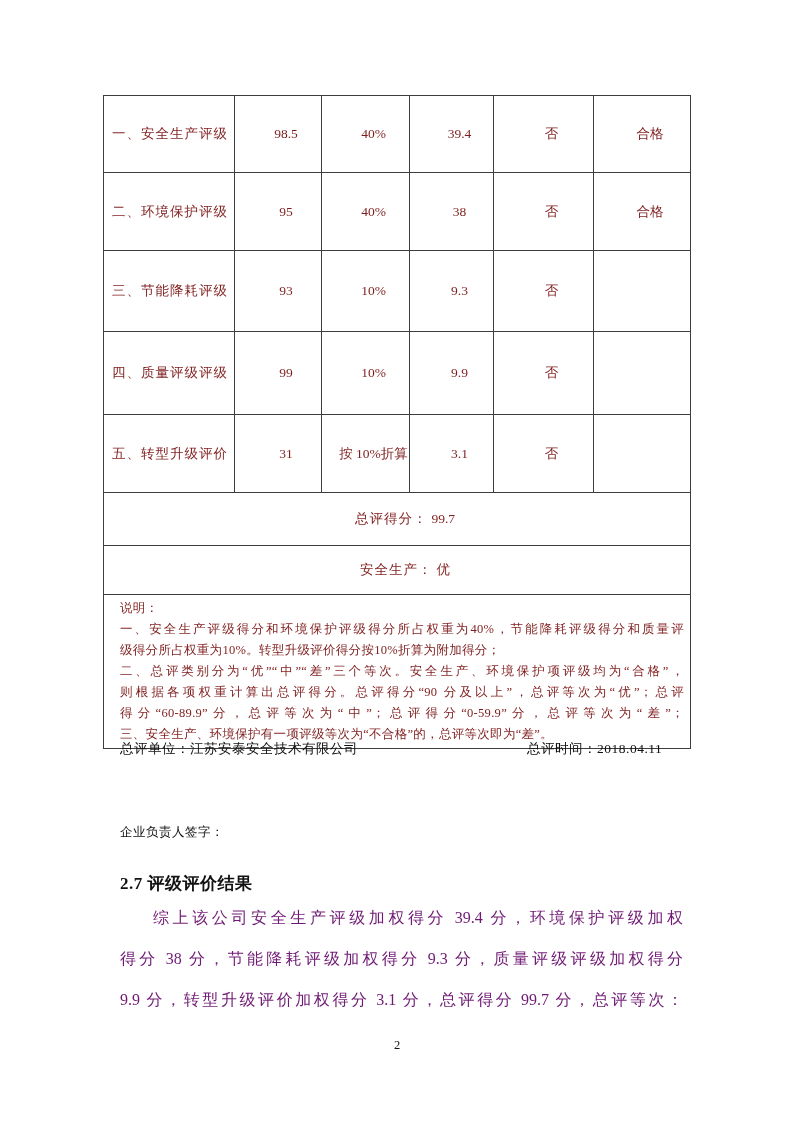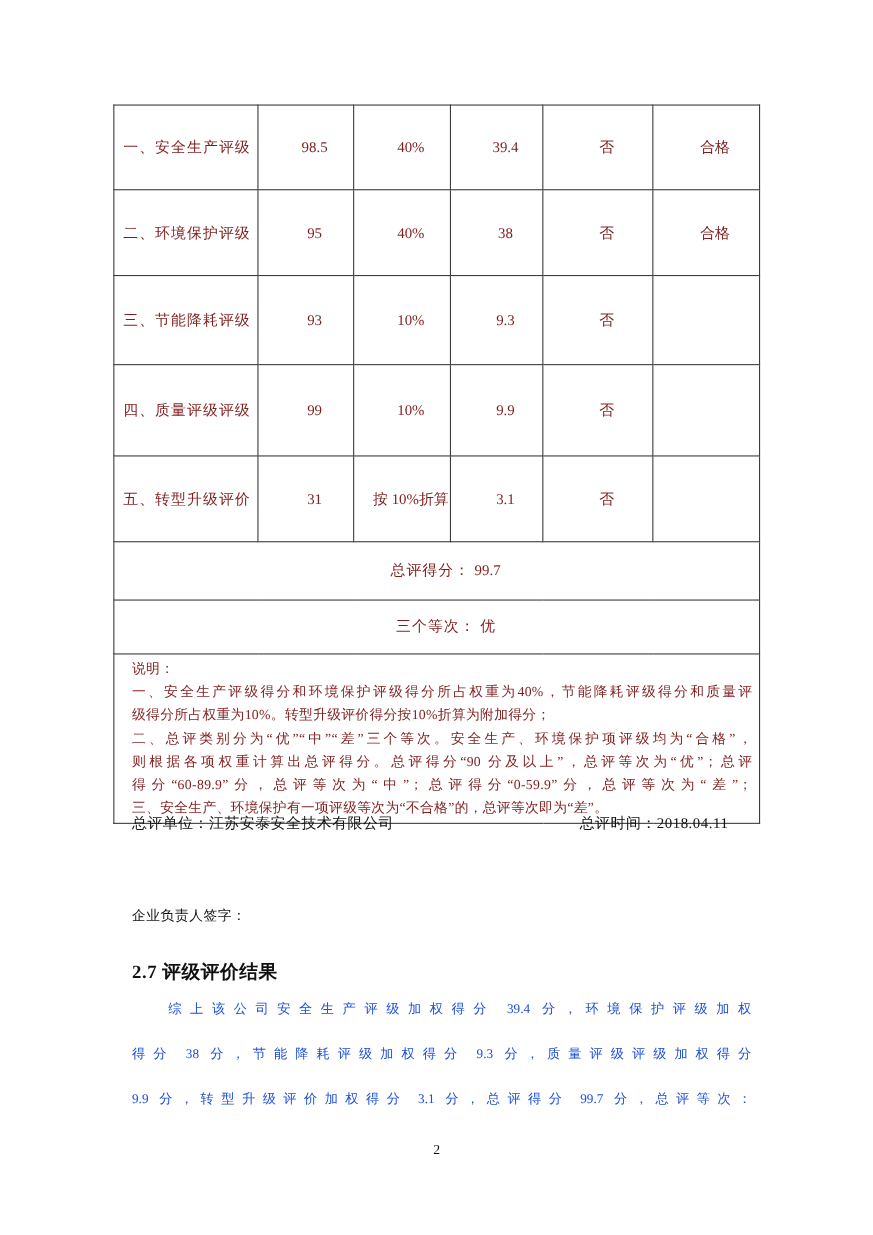--- a/index.html
+++ b/index.html
@@ -97,22 +97,22 @@
     top: 872px;
     font-size: 17px;
     font-weight: bold;
     letter-spacing: 0.5px;
   }
   .result-paragraph {
     position: absolute;
     left: 120px;
     top: 897px;
     width: 563px;
-    font-size: 12px;
-    color: #1d4ed8;
+    font-size: 16px;
+    color: #701a75;
   }
   .para-line {
     line-height: 41px;
     height: 41px;
     text-align: justify;
     text-align-last: justify;
   }
   .para-line.indent { padding-left: 33px; }
 
   .page-number {
@@ -179,21 +179,21 @@
         <td>否</td>
         <td></td>
       </tr>
       <tr class="total-score-row">
         <td class="summary-cell" colspan="6">
           <span class="sum-label">总评得分：</span><span class="sum-value">99.7</span>
         </td>
       </tr>
       <tr class="total-grade-row">
         <td class="summary-cell" colspan="6">
-          <span class="sum-label">三个等次：</span><span class="sum-value">优</span>
+          <span class="sum-label">安全生产：</span><span class="sum-value">优</span>
         </td>
       </tr>
       <tr class="notes-row">
         <td class="notes-cell" colspan="6">
           <div class="note-line">说明：</div>
           <div class="note-line justify">一、安全生产评级得分和环境保护评级得分所占权重为40%，节能降耗评级得分和质量评</div>
           <div class="note-line">级得分所占权重为10%。转型升级评价得分按10%折算为附加得分；</div>
           <div class="note-line justify">二、总评类别分为“优”“中”“差”三个等次。安全生产、环境保护项评级均为“合格”，</div>
           <div class="note-line justify">则根据各项权重计算出总评得分。总评得分“90 分及以上”，总评等次为“优”；总评</div>
           <div class="note-line justify">得分“60-89.9”分，总评等次为“中”；总评得分“0-59.9”分，总评等次为“差”；</div>

